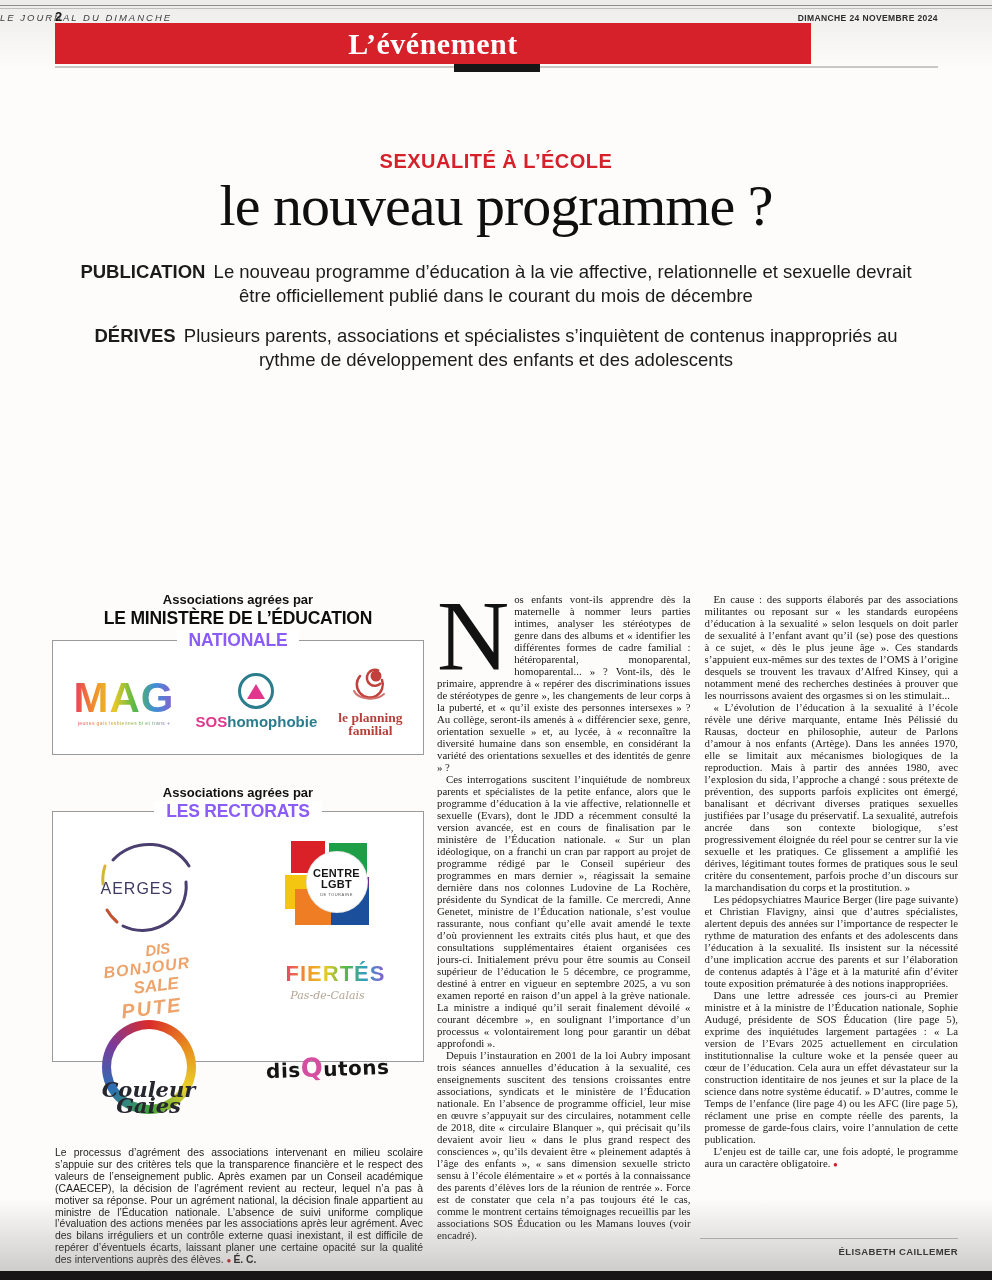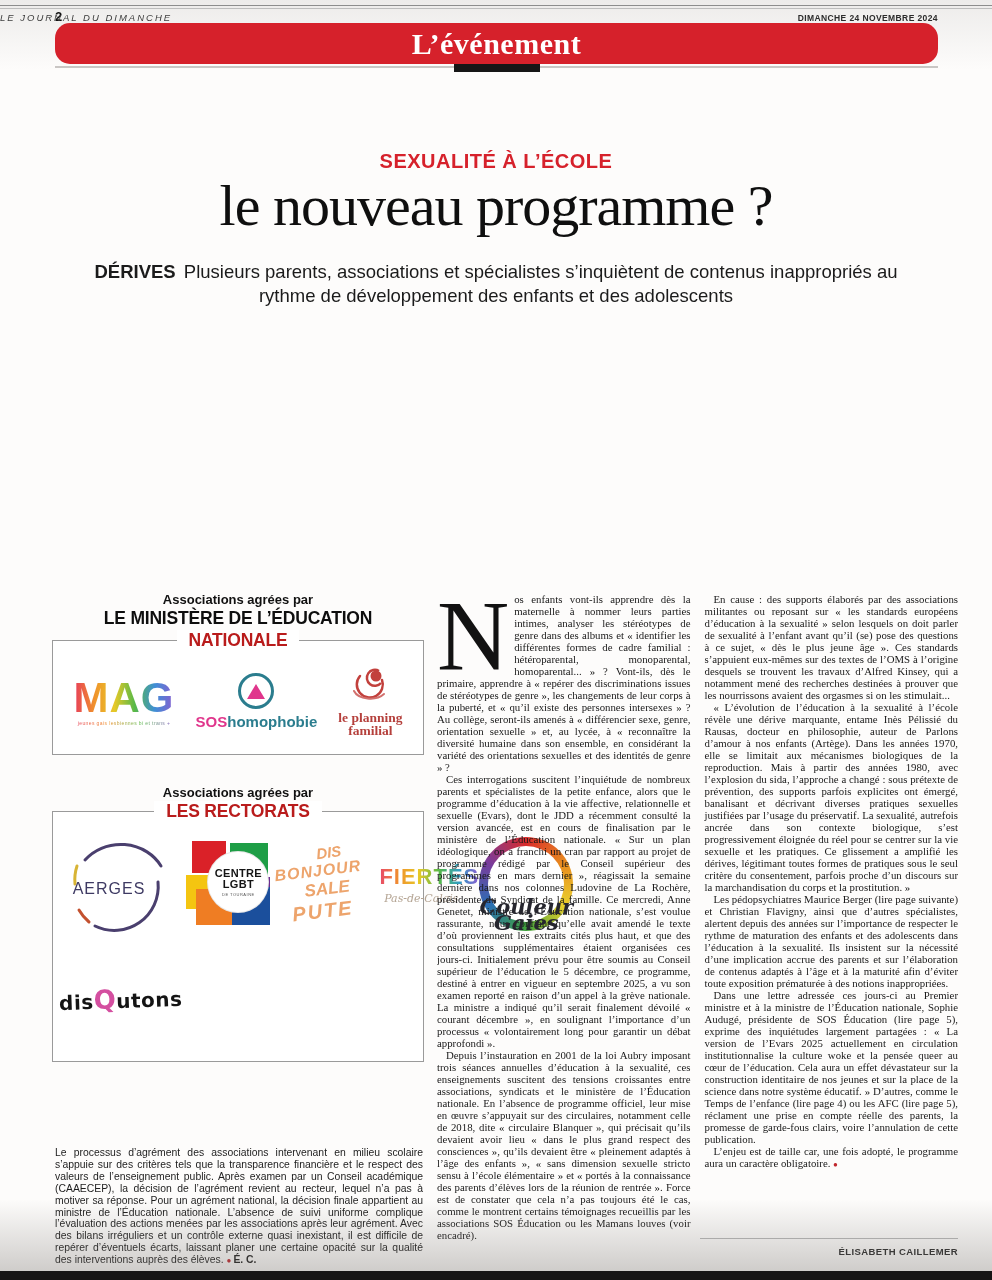--- a/index.html
+++ b/index.html
@@ -11,22 +11,22 @@
   }
   
   .top-rule { position:absolute; top:5px; left:0; width:100%; height:4px;
     border-top:1px solid #8d8d8d; border-bottom:1px solid #bdbdbd; }
   .masthead-row { position:absolute; top:9px; left:0; width:100%; height:14px; }
   .page-num { position:absolute; left:55px; top:0; font-size:13px; font-weight:700; color:#111; }
   .masthead { position:absolute; left:0; right:0; text-align:left; top:3px;
     font-size:9.5px; letter-spacing:2px; color:#3c3c3c;font-style:italic; }
   .edition-date { position:absolute; right:54px; top:4px; font-size:8.5px; font-weight:700;
     letter-spacing:.4px; color:#2b2b2b; }
-  .banner { position:absolute; top:23px; left:55px; width:883px; height:41px;
-    background:#d6212b; display:flex; align-items:center; justify-content:center;border-radius:15px; }
+  .banner { position:absolute; top:23px; left:55px; width:756px; height:41px;
+    background:#d6212b; display:flex; align-items:center; justify-content:center; }
   .banner-title { font-family:"Liberation Serif", serif; font-weight:700;
     font-size:30px; color:#fff; letter-spacing:.5px; }
   .banner-rule { position:absolute; top:66px; left:55px; width:883px; height:2px; background:#c9c6c4; }
   .banner-tab { position:absolute; top:64px; left:454px; width:86px; height:8px; background:#161616; }
 
   
   .article-head { position:absolute; top:150px; left:40px; width:912px; text-align:center; }
   .kicker { font-size:20px; font-weight:700; color:#d6212b; letter-spacing:.5px; }
   .headline { font-family:"Liberation Serif", serif; font-weight:400; color:#0f0f0f;
     font-size:58px; line-height:57px; letter-spacing:-1px; margin-top:4px; }
@@ -37,25 +37,25 @@
   .deck strong { font-weight:700; margin-right:3px; }
 
   
   .sidebar { position:absolute; left:52px; top:592px; width:372px; }
   .group-label { text-align:center; font-size:13px; font-weight:700; color:#111; }
   .group-title { text-align:center; font-size:17.5px; line-height:21px; font-weight:700;
     letter-spacing:-.2px; color:#0e0e0e; margin-top:1px; }
   .logo-box { position:relative; border:1.5px solid #9a9a9a; margin-top:11px; background:#fff; }
   .box-title { position:absolute; top:-11px; left:0; right:0; text-align:center; }
   .box-title span { background:#fff; padding:0 12px; font-size:17.5px; font-weight:700;
-    letter-spacing:-.2px; color:#b91c1c;margin-top:12px; }
+    letter-spacing:-.2px; color:#8b5cf6;margin-top:12px; }
   .box1 { height:115px; display:flex; align-items:center; justify-content:space-around;
     padding:14px 10px 6px; }
   .group2 { margin-top:30px; }
-  .box2 { height:251px; display:grid; grid-template-columns:1fr 1fr 1fr 1fr 1fr;
+  .box2 { height:251px; display:grid; grid-template-columns:1fr 1fr;
     grid-template-rows:1fr 1fr; align-items:center; justify-items:center; padding:14px 6px 6px; }
 
   
   .mag { text-align:center; }
   .mag-text { font-size:42px; line-height:40px; font-weight:700; letter-spacing:1px;
     background:linear-gradient(90deg,#e73c5a,#f0912c,#e7c928,#58b947,#3f8fd6,#8c5bd0);
     -webkit-background-clip:text; background-clip:text; color:transparent; }
   .mag-sub { font-size:5px; letter-spacing:.4px; margin-top:2px;
     background:linear-gradient(90deg,#e73c5a,#f0912c,#58b947,#8c5bd0);
     -webkit-background-clip:text; background-clip:text; color:transparent; }
@@ -156,20 +156,21 @@
   </div>
   <div class="banner-rule"></div>
   <div class="banner-tab"></div>
 
   <div class="article-head">
     <div class="kicker">SEXUALITÉ À L’ÉCOLE</div>
     <h1 class="headline">
       <span class="hl-line">le nouveau programme ?</span>
     </h1>
     <div class="decks">
+      <p class="deck"><strong>PUBLICATION</strong> <span>Le nouveau programme d’éducation à la vie affective, relationnelle et sexuelle devrait être officiellement publié dans le courant du mois de décembre</span></p>
       <p class="deck"><strong>DÉRIVES</strong> <span>Plusieurs parents, associations et spécialistes s’inquiètent de contenus inappropriés au rythme de développement des enfants et des adolescents</span></p>
     </div>
   </div>
 
   <div class="sidebar">
     <div class="assoc-group">
       <div class="group-label">Associations agrées par</div>
       <div class="group-title">LE MINISTÈRE DE L’ÉDUCATION</div>
       <div class="logo-box box1">
         <div class="box-title"><span>NATIONALE</span></div>

